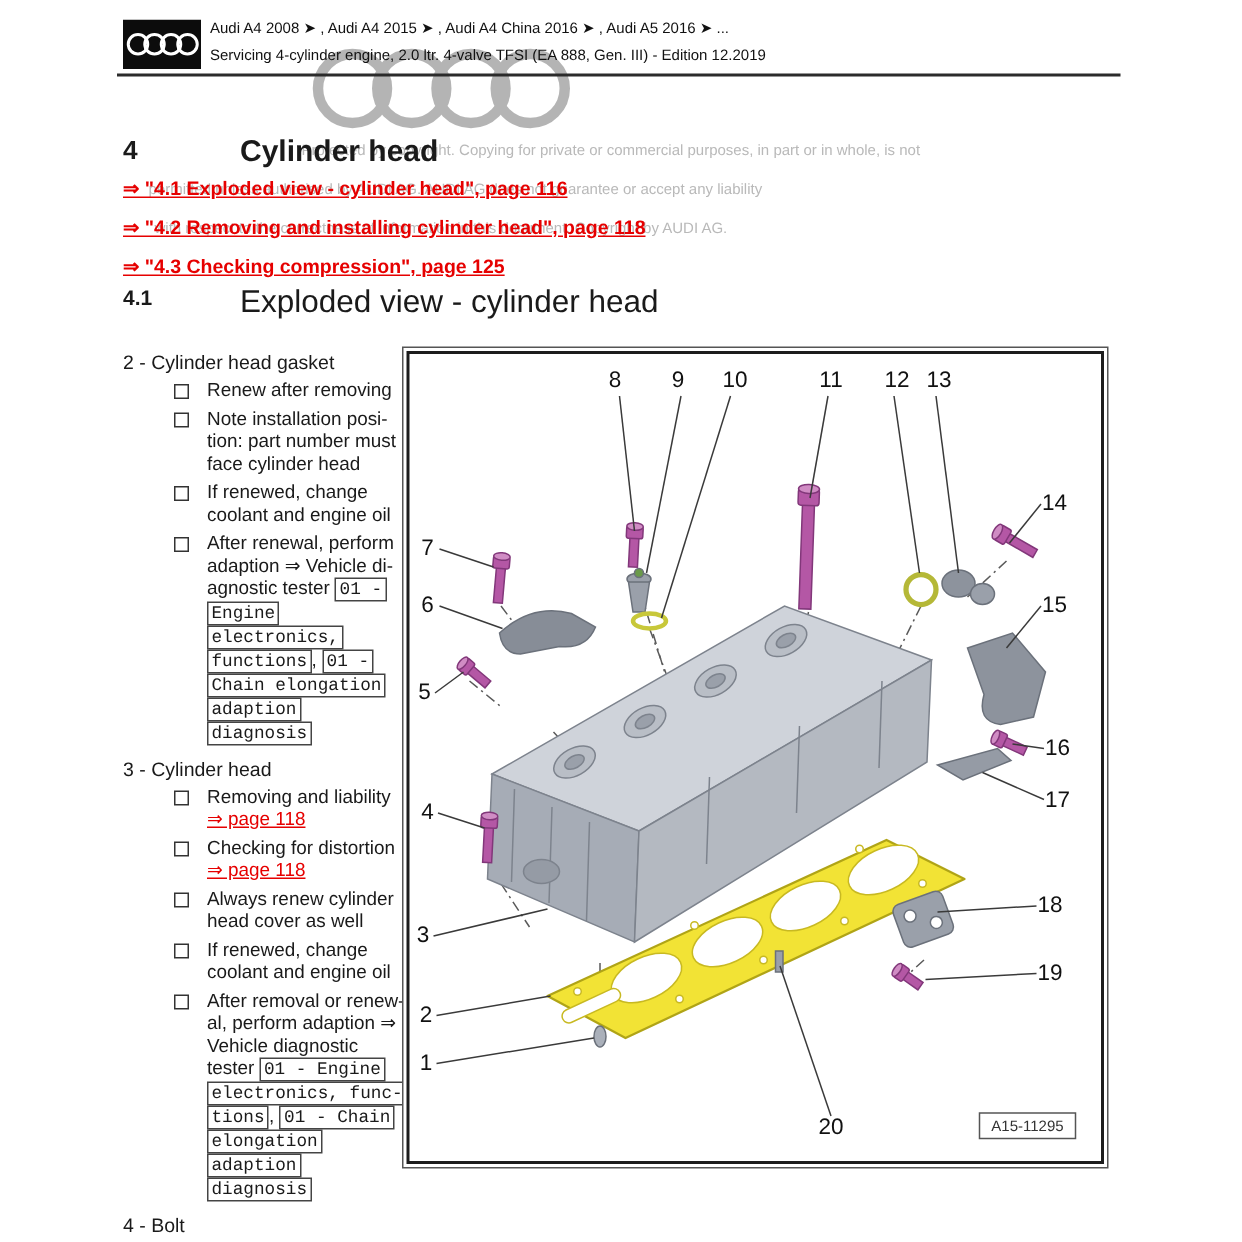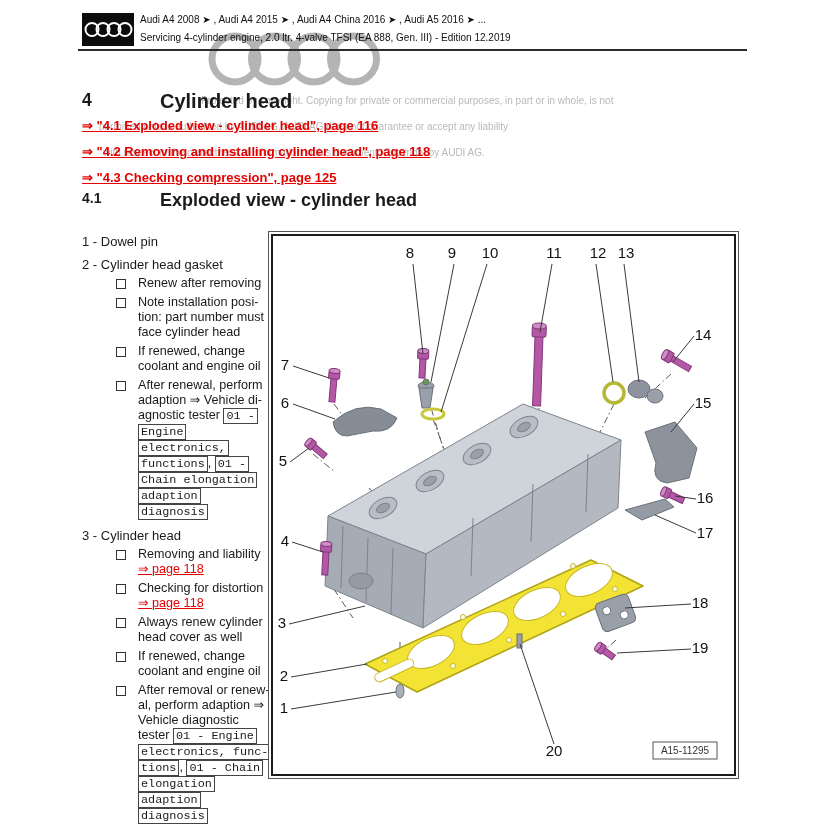--- a/index.html
+++ b/index.html
@@ -11,21 +11,21 @@
   .hdr{left:140px;top:11px;font-size:10px;line-height:17.5px;color:#111;z-index:2;white-space:nowrap}
   .hrule{left:78px;top:49px;width:669px;height:2px;background:#2b2b2b;z-index:2}
   
   .wm-rings{left:208px;top:32px;z-index:0;opacity:.85}
   .wm-text{color:#b9b9b9;font-size:10px;z-index:0;white-space:nowrap}
   
   .h1-num{left:82px;top:90px;font-size:17.5px;font-weight:bold;z-index:1}
   .h1-title{left:160px;top:90px;font-size:20px;font-weight:bold;z-index:1}
   .toc-link{left:82px;color:#e60000;font-size:13px;font-weight:bold;text-decoration:underline;z-index:1;white-space:nowrap;cursor:pointer}
   .h2-num{left:82px;top:190px;font-size:14px;font-weight:bold;z-index:1}
-  .h2-title{left:160px;top:190px;font-size:18px;font-weight:bold;z-index:1}
+  .h2-title{left:160px;top:190px;font-size:21px;font-weight:normal;z-index:1}
   
   #parts-col{left:82px;top:226px;width:188px;font-size:12.6px;line-height:15px;z-index:1}
   .part-label{margin-top:8px;margin-bottom:3px;font-size:13px}
   .item{display:flex;margin:4px 0 4px 34px}
   .bullet{flex:0 0 auto;width:8px;height:8px;border:1.4px solid #333;margin:2.5px 12px 0 0;background:#fff}
   .item-text{width:148px}
   .seg-link{color:#e60000;text-decoration:underline;cursor:pointer}
   .seg-mono{font-family:Liberation Mono, monospace;font-size:11.8px;
             border:1px solid #444;padding:0 2px;box-decoration-break:clone;-webkit-box-decoration-break:clone}
   
@@ -75,21 +75,20 @@
 <div class="abs h1-title">Cylinder head</div>
 
 <div class="abs toc-link" style="top:118px">⇒ "4.1 Exploded view - cylinder head", page 116</div>
 <div class="abs toc-link" style="top:144px">⇒ "4.2 Removing and installing cylinder head", page 118</div>
 <div class="abs toc-link" style="top:170px">⇒ "4.3 Checking compression", page 125</div>
 
 <div class="abs h2-num">4.1</div>
 <div class="abs h2-title">Exploded view - cylinder head</div>
 
 <div class="abs" id="parts-col">
-    <div class="part-label">1 - Dowel pin</div>
     <div class="part-label">2 - Cylinder head gasket</div>
     <div class="item">
       <span class="bullet"></span>
       <div class="item-text"><span>Renew after removing</span></div>
     </div>
     <div class="item">
       <span class="bullet"></span>
       <div class="item-text"><span>Note installation posi­tion: part number must face cylinder head</span></div>
     </div>
     <div class="item">

